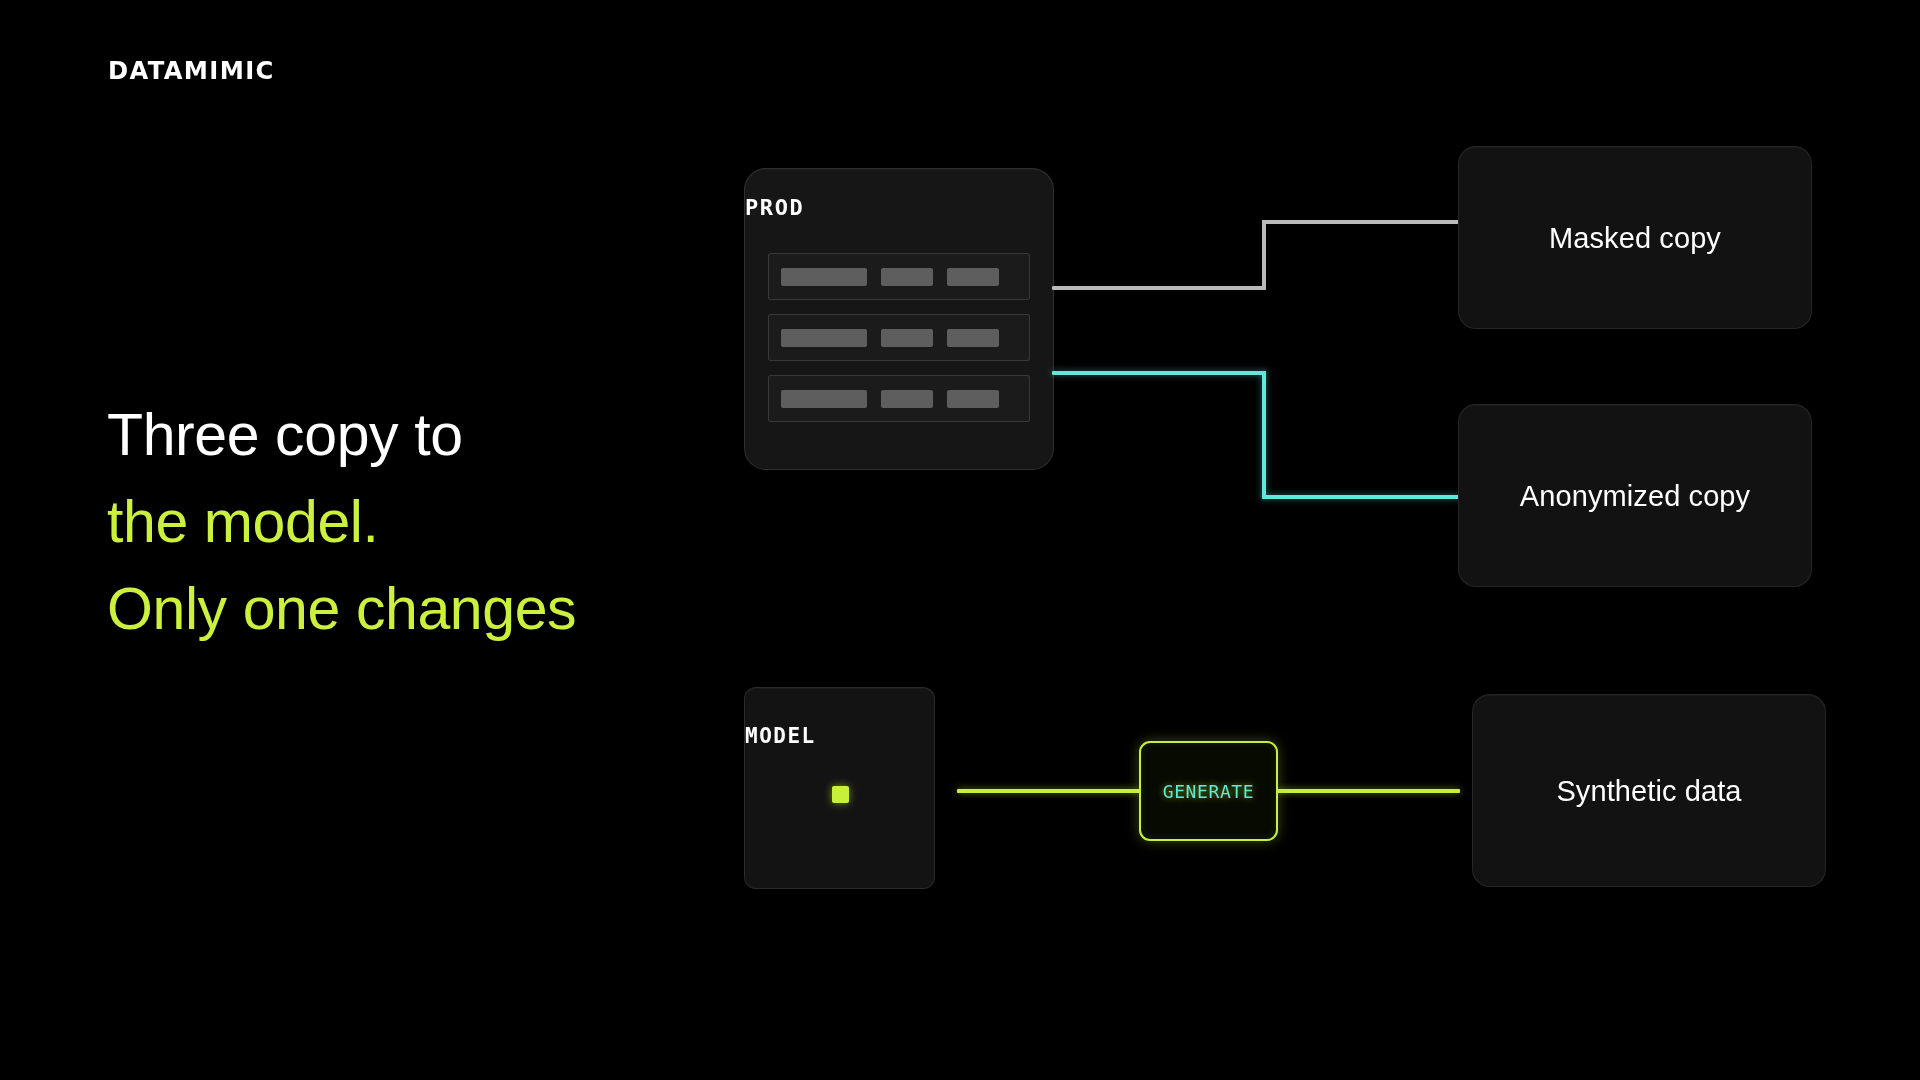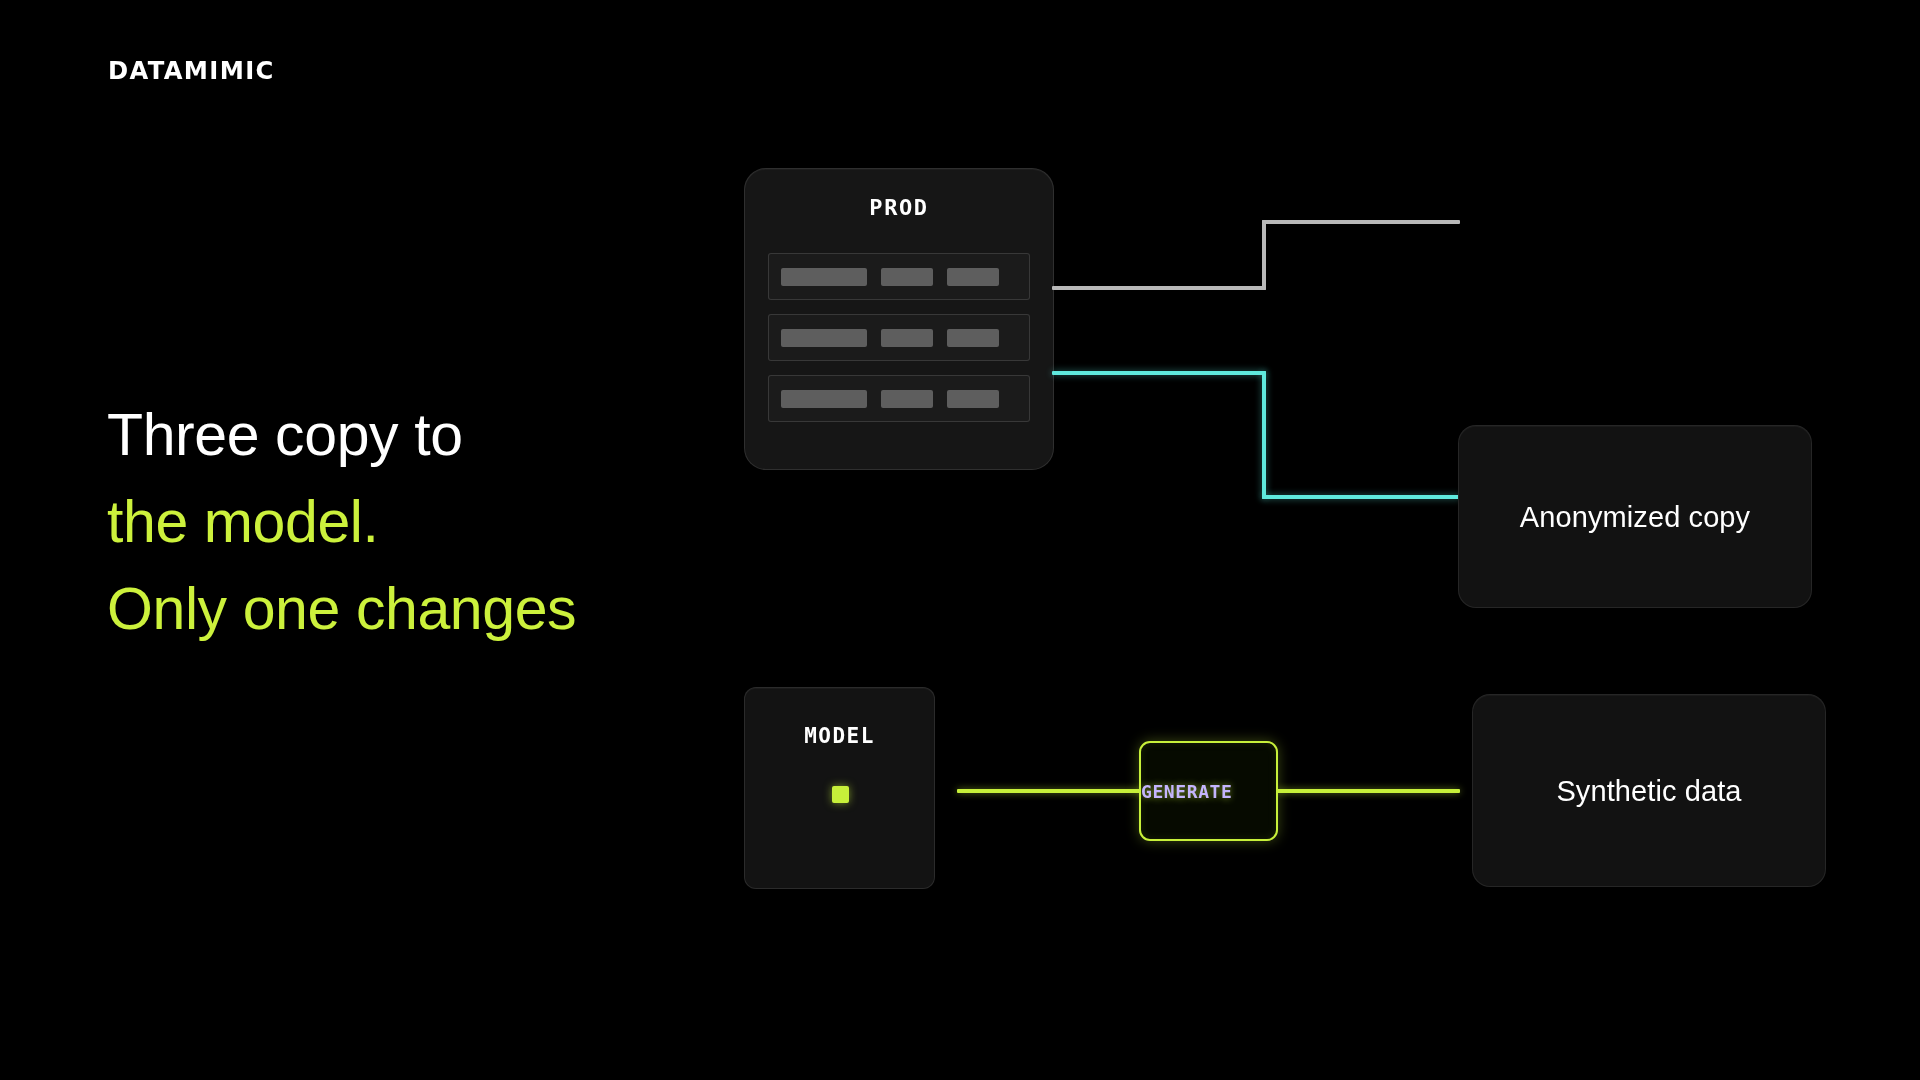--- a/index.html
+++ b/index.html
@@ -84,21 +84,20 @@
     width: 310px;
     height: 302px;
     border-radius: 22px;
     background: #161616;
     border: 1px solid rgba(255,255,255,0.11);
   }
   .mono-title {
     position: absolute;
     left: 0; right: 0;
     top: 26px;
-    text-align: center;
     font-family: "DejaVu Sans Mono", monospace;
     font-weight: 700;
     font-size: 22px;
     letter-spacing: 1.6px;
     color: #ffffff;
   }
   .prod-rows {
     position: absolute;
     left: 23px;
     right: 23px;
@@ -143,21 +142,21 @@
     width: 17px;
     height: 17px;
     margin-left: -8px;
     background: #c7f03a;
     border-radius: 2px;
     box-shadow: 0 0 9px rgba(199,240,58,0.55);
   }
 
   
   #masked-node      { left: 1458px; top: 146px; width: 354px; height: 183px; }
-  #anonymized-node  { left: 1458px; top: 425px; width: 354px; height: 183px; }
+  #anonymized-node  { left: 1458px; top: 404px; width: 354px; height: 183px; }
   #synthetic-node   { left: 1458px; top: 694px; width: 354px; height: 193px; margin-left: 14px; }
 
   
   #generate-node {
     position: absolute;
     left: 1139px;
     top: 741px;
     width: 139px;
     height: 100px;
     box-sizing: border-box;
@@ -165,25 +164,26 @@
     border: 2px solid #c7f03a;
     background: #060a00;
     box-shadow: 0 0 13px rgba(199,240,58,0.30),
                 inset 0 0 9px rgba(199,240,58,0.10);
   }
   #generate-node .gen-label {
     position: absolute;
     left: 0; right: 0;
     top: 50%;
     transform: translateY(-50%);
+    text-align: center;
     font-family: "DejaVu Sans Mono", monospace;
-    font-weight: 700;
+    font-weight: 400;
     font-size: 18px;
     letter-spacing: 0.6px;
-    color: #c4b5fd;
+    color: #5eead4;
     text-shadow: 0 0 7px rgba(199,240,58,0.65);
   }
 
   
   .wire {
     position: absolute;
     border-radius: 1px;
   }
   .wire-h { height: 4px; }
   .wire-v { width: 4px; }
@@ -253,20 +253,23 @@
   <div class="wire wire-v cyan" id="wire-anon-v"></div>
   <div class="wire wire-h cyan" id="wire-anon-h2"></div>
 
   <div class="wire wire-h lime" id="wire-gen-in"></div>
   <div class="wire wire-h lime" id="wire-gen-out"></div>
 
   <div id="generate-node">
     <div class="gen-label">GENERATE</div>
   </div>
 
+  <div class="node" id="masked-node">
+    <div class="node-label">Masked copy</div>
+  </div>
 
   <div class="node" id="anonymized-node">
     <div class="node-label">Anonymized copy</div>
   </div>
 
   <div class="node" id="synthetic-node">
     <div class="node-label">Synthetic data</div>
   </div>
 
 </div>

